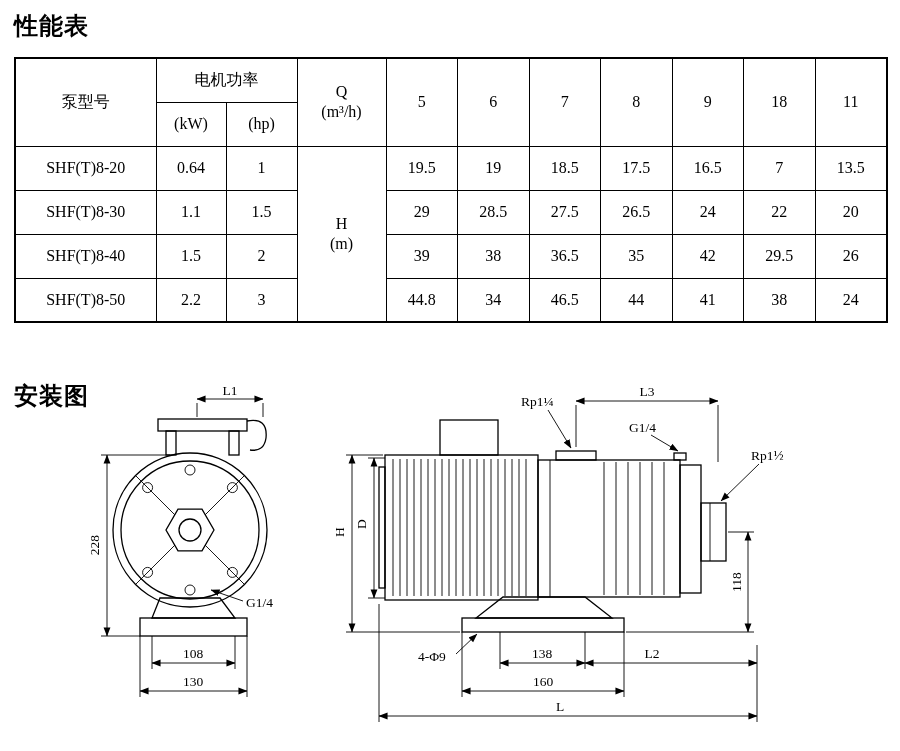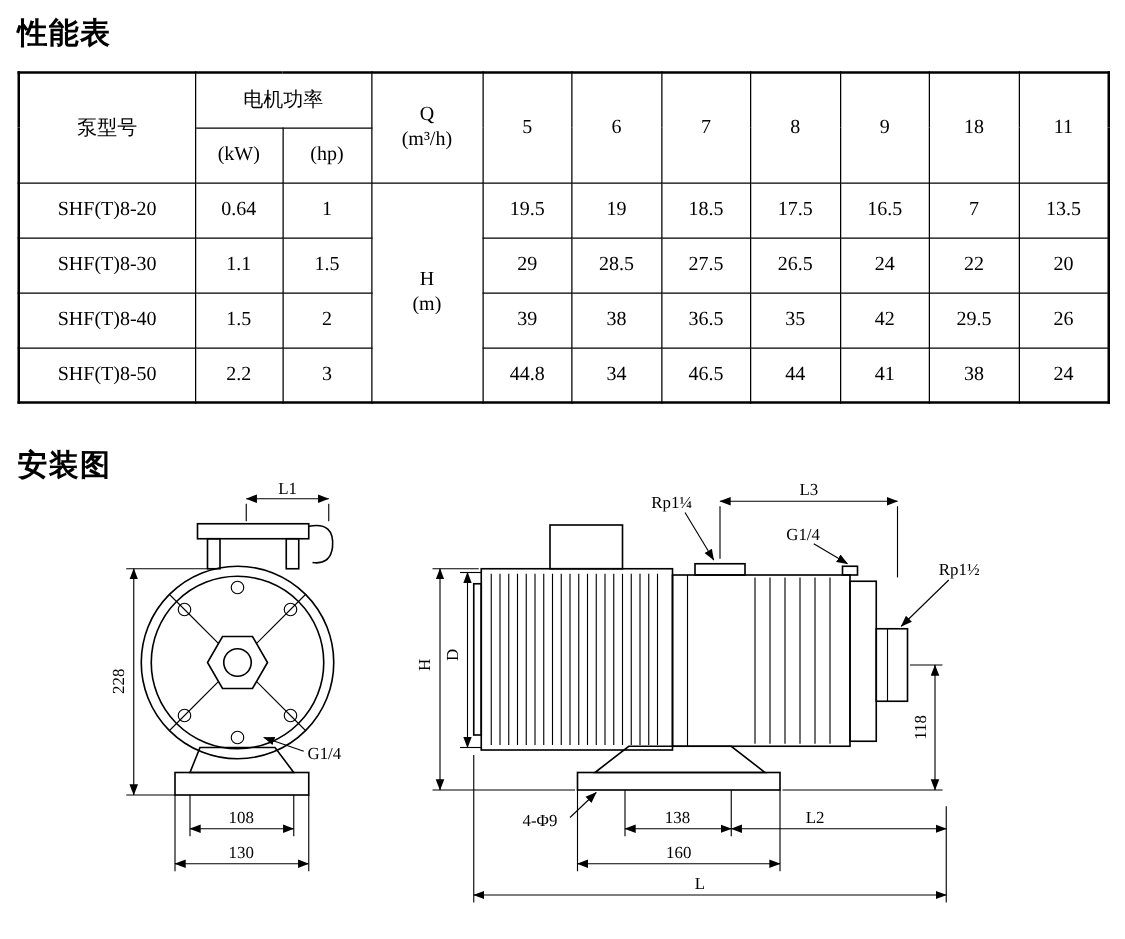--- a/index.html
+++ b/index.html
@@ -7,21 +7,21 @@
   body {
     width:900px; height:751px; position:relative; overflow:hidden;
     font-family:"Liberation Serif", serif; color:#000;
   }
   .section-title {
     position:absolute; left:14px;
     font-family:"DejaVu Sans", sans-serif;
     font-weight:bold; font-size:24px; letter-spacing:1px;
   }
   #perf-title { top:10px; }
-  #install-title { top:356px; }
+  #install-title { top:380px; }
 
   table#perf {
     position:absolute; left:14px; top:57px; width:872px;
     border-collapse:collapse; table-layout:fixed;
     border:2px solid #000;
   }
   #perf td {
     border:1px solid #000; text-align:center; vertical-align:middle;
     font-size:16px; height:44px; padding:0 2px;
   }

